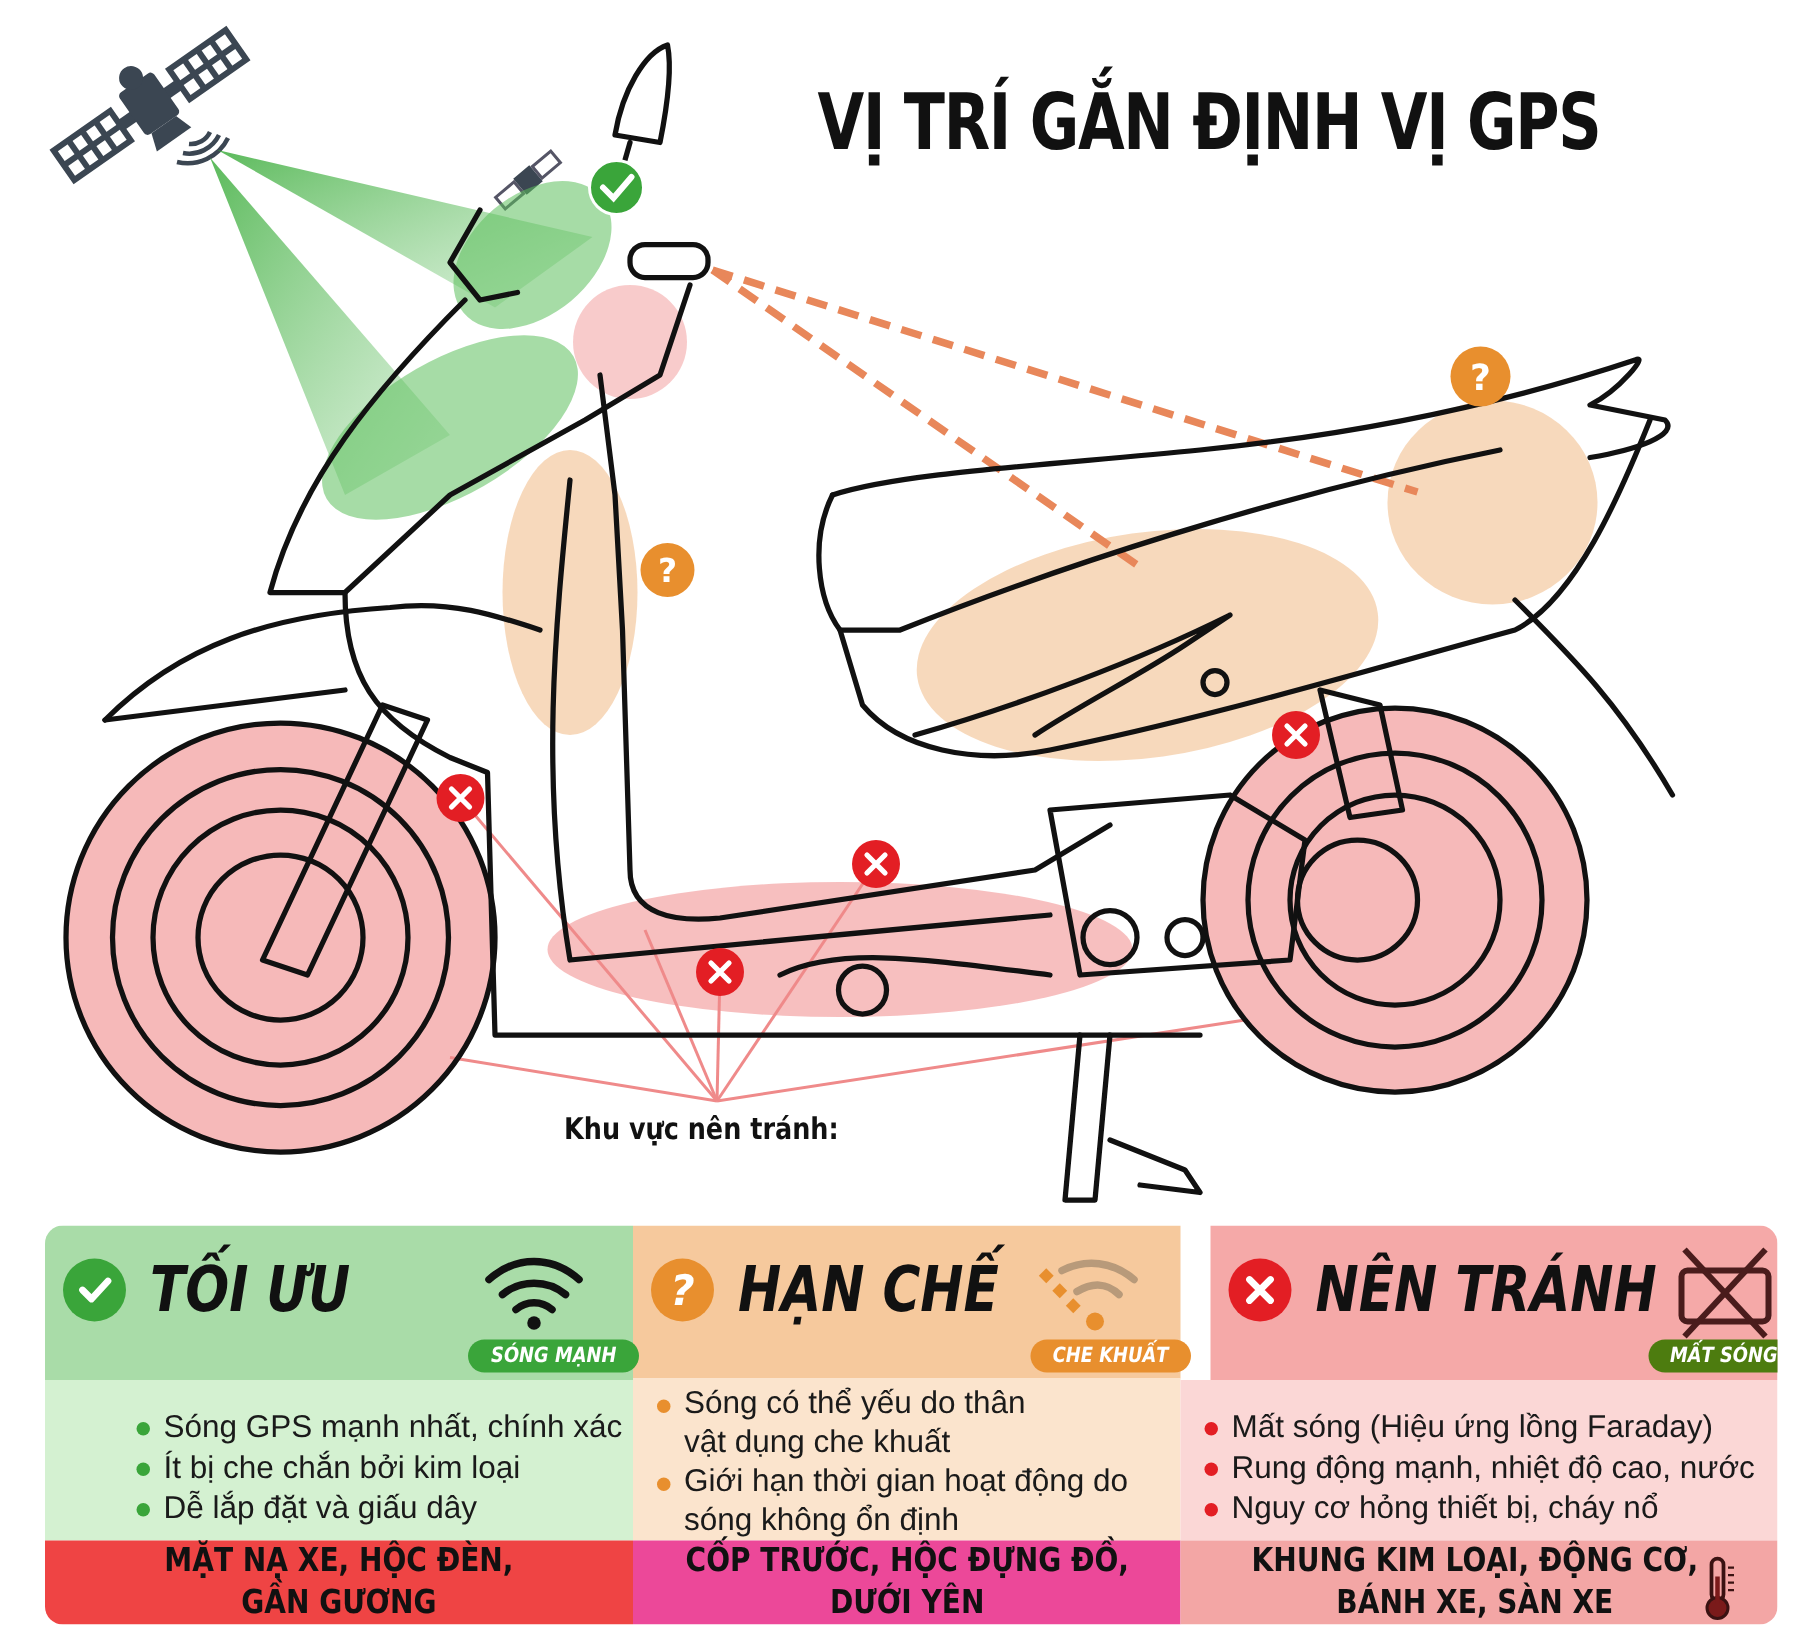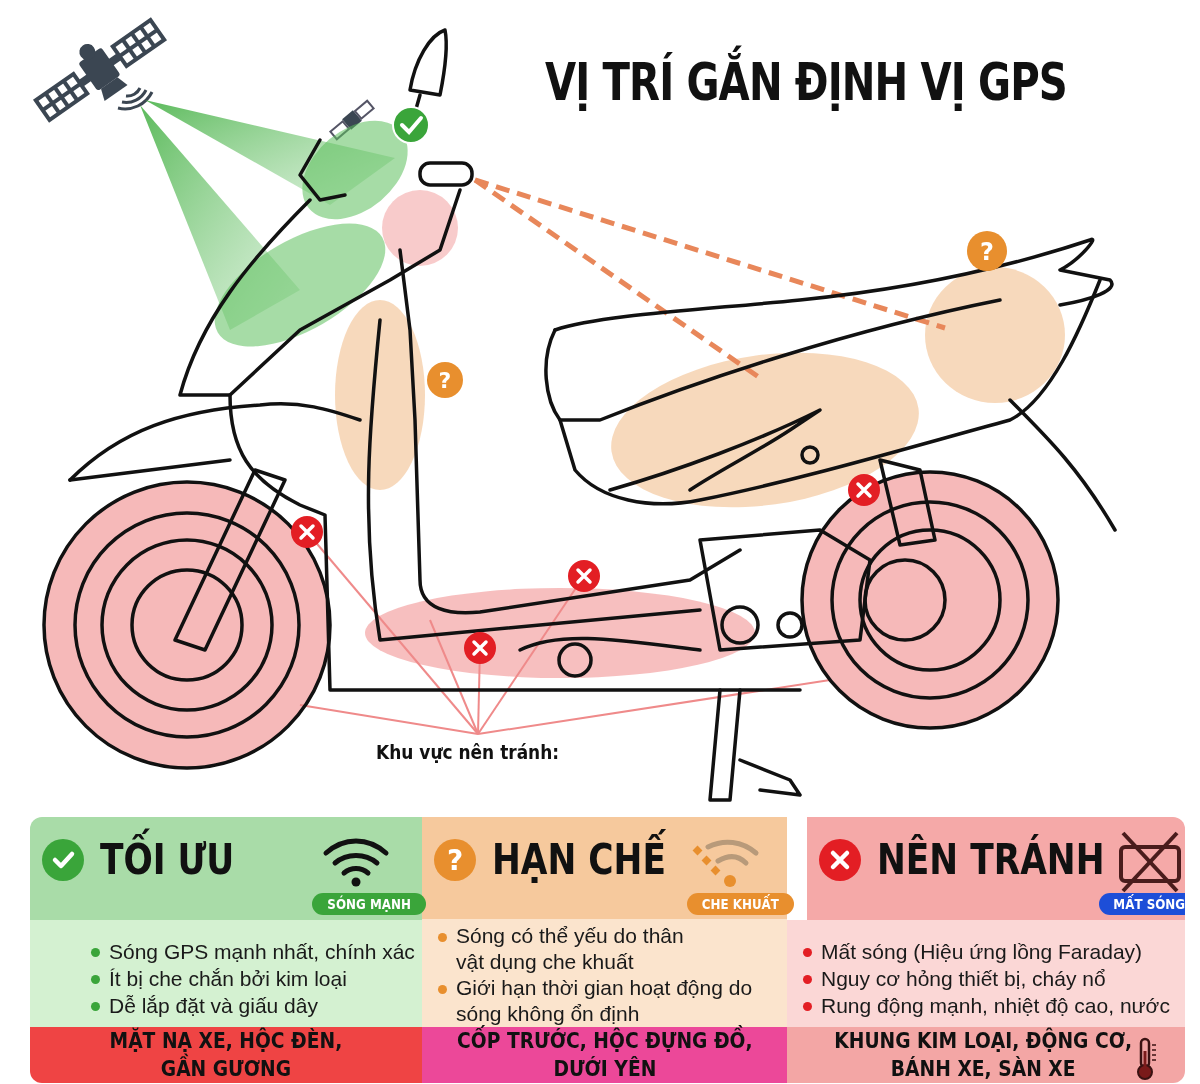--- a/index.html
+++ b/index.html
@@ -5,21 +5,21 @@
   html,body{margin:0;padding:0;background:#fff;}
   body{width:1200px;height:1084px;position:relative;overflow:hidden;font-family:"Liberation Sans","DejaVu Sans",sans-serif;}
   .title{position:absolute;left:545px;top:52px;font-family:"DejaVu Sans Condensed","DejaVu Sans",sans-serif;font-weight:bold;font-size:52px;letter-spacing:-1px;color:#111;transform:scaleX(0.86);transform-origin:left top;white-space:nowrap;}
   svg.scene{position:absolute;left:0;top:0;}
   .avoid-label{position:absolute;left:376px;top:740px;font-family:"DejaVu Sans","Liberation Sans",sans-serif;font-weight:bold;font-size:20px;color:#111;transform:scaleX(0.85);transform-origin:left top;white-space:nowrap;}
   .panels{position:absolute;left:30px;top:817px;width:1155px;height:266px;display:flex;border-radius:12px;overflow:hidden;}
   .panel{position:relative;height:100%;display:flex;flex-direction:column;}
   .p-green{width:392px;}
   .p-orange{width:365px;}
   .p-red{flex:1;}
-  .ph{height:110px;position:relative;}
+  .ph{height:110px;position:relative;font-style:italic;}
   .pb{height:115px;position:relative;}
   .pf{flex:1;display:flex;align-items:center;justify-content:center;text-align:center;position:relative;}
   .p-green .ph{background:#a9dca8;}
   .p-green .pb{background:#d4f1d1;padding-left:45px;}
   .p-green .pf{background:#ef4444;}
   .p-orange .ph{background:#f6c99d;}
   .p-orange .pb{background:#fbe4cd;}
   .p-orange .pf{background:#ec4899;justify-content:center;}
   .p-red .ph{background:#f5a9a8;margin-left:20px;}
   .p-red .pb{background:#fbd7d6;}
@@ -259,27 +259,27 @@
         <svg width="24" height="24" viewBox="0 0 24 24">
             <path d="M5,5 L19,19 M19,5 L5,19" stroke="#fff" stroke-width="4.5" stroke-linecap="round"></path>
           </svg>
       </div>
       <div class="head-title">NÊN TRÁNH</div>
       <svg class="sig" style="left:310px;top:14px" width="66" height="62" viewBox="0 0 66 62">
         <rect x="4" y="16" width="58" height="34" rx="4" fill="none" stroke="#4a1c1c" stroke-width="4"></rect>
         <line x1="6" y1="2" x2="60" y2="60" stroke="#4a1c1c" stroke-width="4"></line>
         <line x1="60" y1="2" x2="6" y2="60" stroke="#4a1c1c" stroke-width="4"></line>
       </svg>
-      <div class="badge" style="left:292px;background:#1d4ed8"><span>MẤT SÓNG</span></div>
+      <div class="badge" style="left:292px;background:#4d7c0f"><span>MẤT SÓNG</span></div>
     </div>
     <div class="pb">
       <ul class="bul">
         <li><i class="dot" style="background:#e31e24"></i><span>Mất sóng (Hiệu ứng lồng Faraday)</span></li>
+        <li><i class="dot" style="background:#e31e24"></i><span>Rung động mạnh, nhiệt độ cao, nước</span></li>
         <li><i class="dot" style="background:#e31e24"></i><span>Nguy cơ hỏng thiết bị, cháy nổ</span></li>
-        <li><i class="dot" style="background:#e31e24"></i><span>Rung động mạnh, nhiệt độ cao, nước</span></li>
       </ul>
     </div>
     <div class="pf" style="justify-content:flex-start;padding-left:21px;">
       <div class="foot">
         <div>KHUNG KIM LOẠI, ĐỘNG CƠ,</div>
         <div>BÁNH XE, SÀN XE</div>
       </div>
       <div class="therm">
         <svg width="24" height="44" viewBox="0 0 24 44">
           <rect x="8" y="2" width="8" height="28" rx="4" fill="none" stroke="#3a1212" stroke-width="2.5"></rect>

